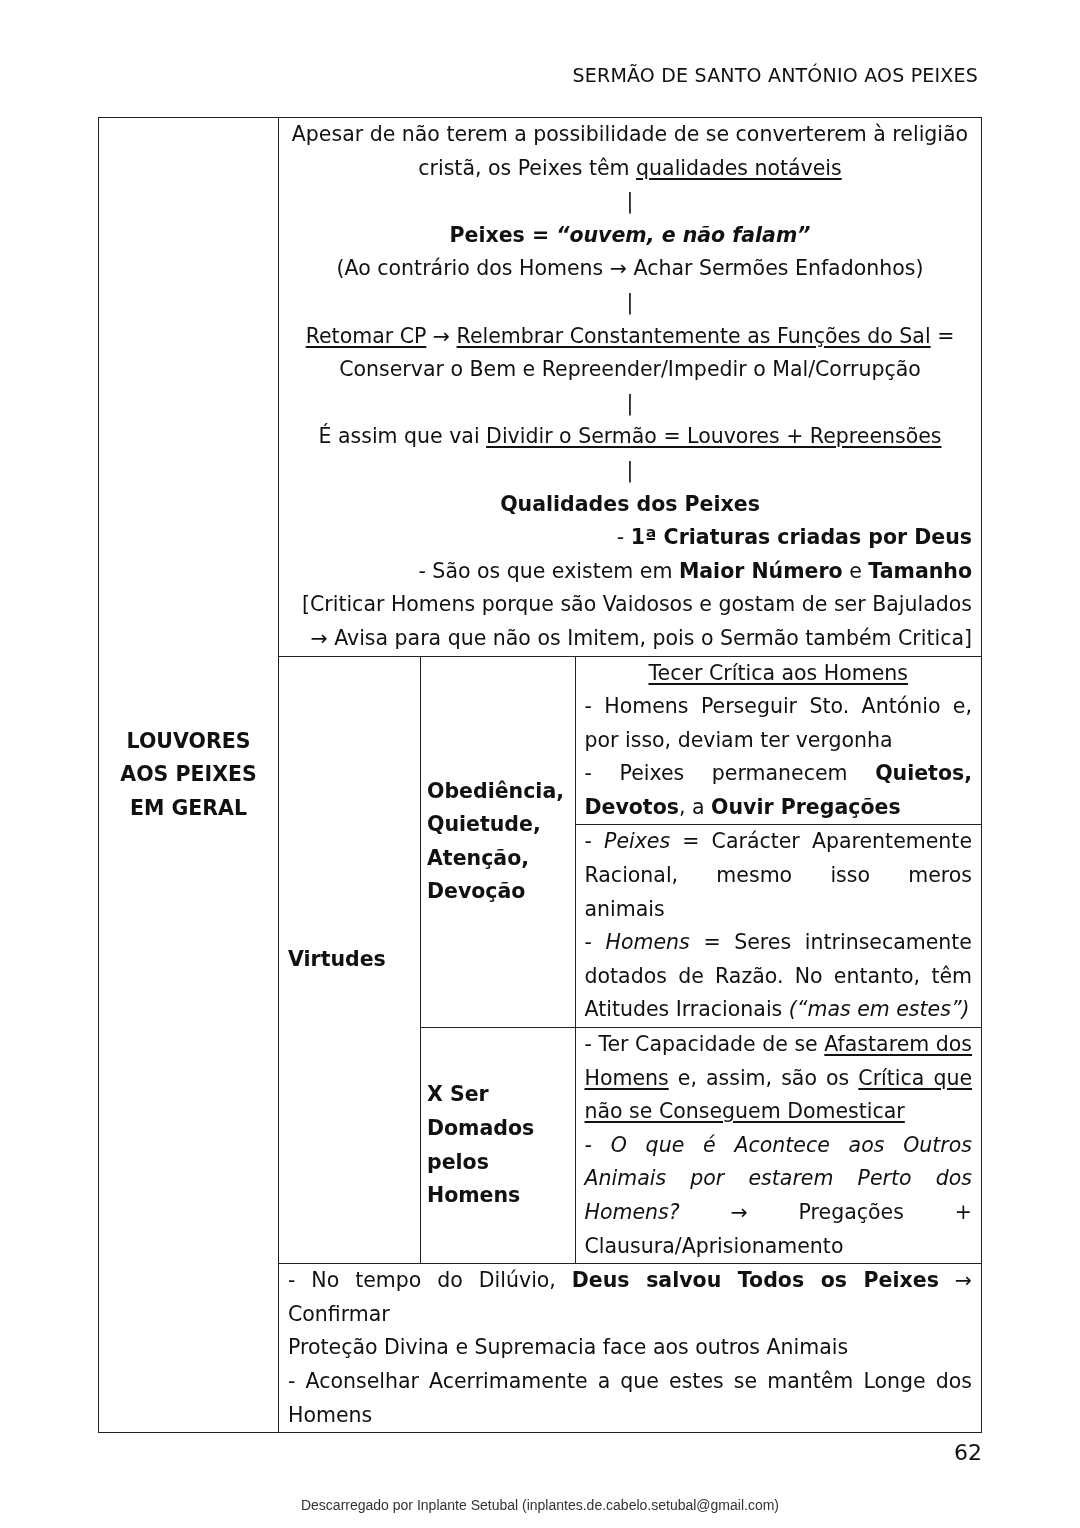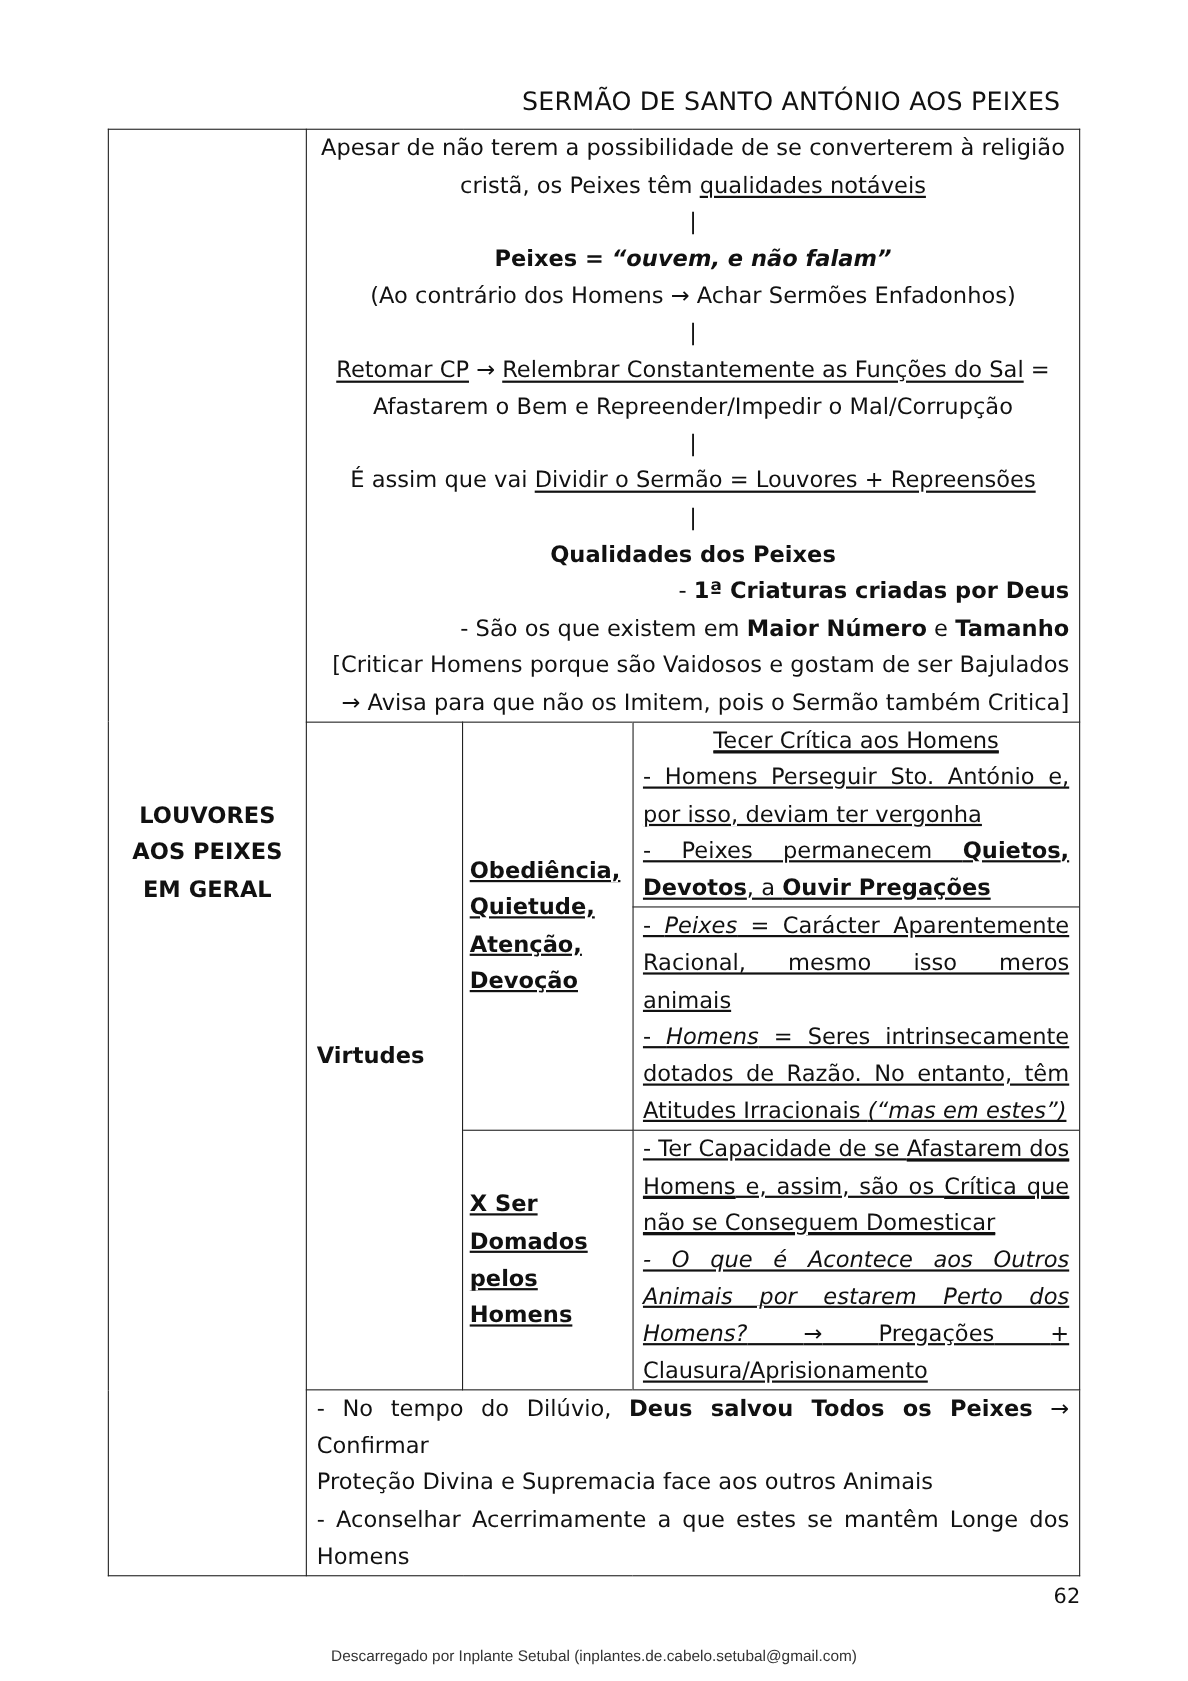--- a/index.html
+++ b/index.html
@@ -1,37 +1,37 @@
 <!DOCTYPE html>
 <html><head>
 <meta charset="utf-8">
 <style>
   html, body { margin: 0; padding: 0; background: #ffffff; }
   body { width: 1080px; height: 1528px; position: relative; overflow: hidden;
          font-family: "Liberation Sans", "DejaVu Sans", sans-serif; color: #111; }
   .doc-font { font-family: "DejaVu Sans", "Liberation Sans", sans-serif; }
-  .header { position: absolute; top: 64px; right: 116px; font-size: 23px; letter-spacing: 0.2px; margin-top: 16px; }
-  .page-number { position: absolute; top: 1440px; right: 98px; font-size: 19px; }
+  .header { position: absolute; top: 64px; right: 102px; font-size: 19px; letter-spacing: 0.2px; }
+  .page-number { position: absolute; top: 1440px; right: 98px; font-size: 22px; }
   .footer { position: absolute; top: 1497px; left: 0; width: 1080px; text-align: center;
             font-family: "Liberation Sans", sans-serif; font-size: 14px; color: #333; }
 
   table.main { position: absolute; left: 98px; top: 117px; width: 884px; border-collapse: collapse;
                table-layout: fixed; font-size: 20.5px; line-height: 33.6px; }
   table.main td { border: 1.5px solid #222; vertical-align: top; padding: 0 9px; }
   td.section-label { width: 161px; vertical-align: middle !important; text-align: center; font-weight: bold; padding-top: 0; }
   .bar { display: block; text-align: center; line-height: 33.6px; }
   .u { text-decoration: underline; text-underline-offset: 3px; }
   .b { font-weight: bold; }
   .i { font-style: italic; }
   .l { display: block; }
   .jl { display: block; text-align: justify; text-align-last: justify; }
   td.mid { vertical-align: middle !important; text-align: left; font-weight: bold; }
   td.nopad { padding: 0 !important; }
   table.inner { width: 100%; border-collapse: collapse; table-layout: fixed; }
-  table.inner td { border: 1.5px solid #222; text-decoration: underline; }
+  table.inner td { border: 1.5px solid #222; }
   table.inner tr:first-child td { border-top: none; }
   table.inner tr:last-child td { border-bottom: none; }
   table.inner td:first-child { border-left: none; }
   table.inner td:last-child { border-right: none; }
 </style>
 </head>
 <body>
 
 <div class="header doc-font">SERMÃO DE SANTO ANTÓNIO AOS PEIXES</div>
 
@@ -51,21 +51,21 @@
     </td>
     <td colspan="3" style="padding-top:0;padding-bottom:0;">
       <div class="center" style="text-align:center;">
         <span class="l">Apesar de não terem a possibilidade de se converterem à religião</span>
         <span class="l"><span>cristã, os Peixes têm </span><span class="u">qualidades notáveis</span></span>
         <span class="bar">|</span>
         <span class="l"><span class="b">Peixes = </span><span class="b i">“ouvem, e não falam”</span></span>
         <span class="l">(Ao contrário dos Homens → Achar Sermões Enfadonhos)</span>
         <span class="bar">|</span>
         <span class="l"><span class="u">Retomar CP</span><span> → </span><span class="u">Relembrar Constantemente as Funções do Sal</span><span> =</span></span>
-        <span class="l">Afastarem o Bem e Repreender/Impedir o Mal/Corrupção</span>
+        <span class="l">Conservar o Bem e Repreender/Impedir o Mal/Corrupção</span>
         <span class="bar">|</span>
         <span class="l"><span>É assim que vai </span><span class="u">Dividir o Sermão = Louvores + Repreensões</span></span>
         <span class="bar">|</span>
         <span class="l b">Qualidades dos Peixes</span>
       </div>
       <div style="text-align:right;">
         <span class="l"><span>- </span><span class="b">1ª Criaturas criadas por Deus</span></span>
         <span class="l"><span>- São os que existem em </span><span class="b">Maior Número</span><span> e </span><span class="b">Tamanho</span></span>
         <span class="l">[Criticar Homens porque são Vaidosos e gostam de ser Bajulados</span>
         <span class="l">→ Avisa para que não os Imitem, pois o Sermão também Critica]</span>

